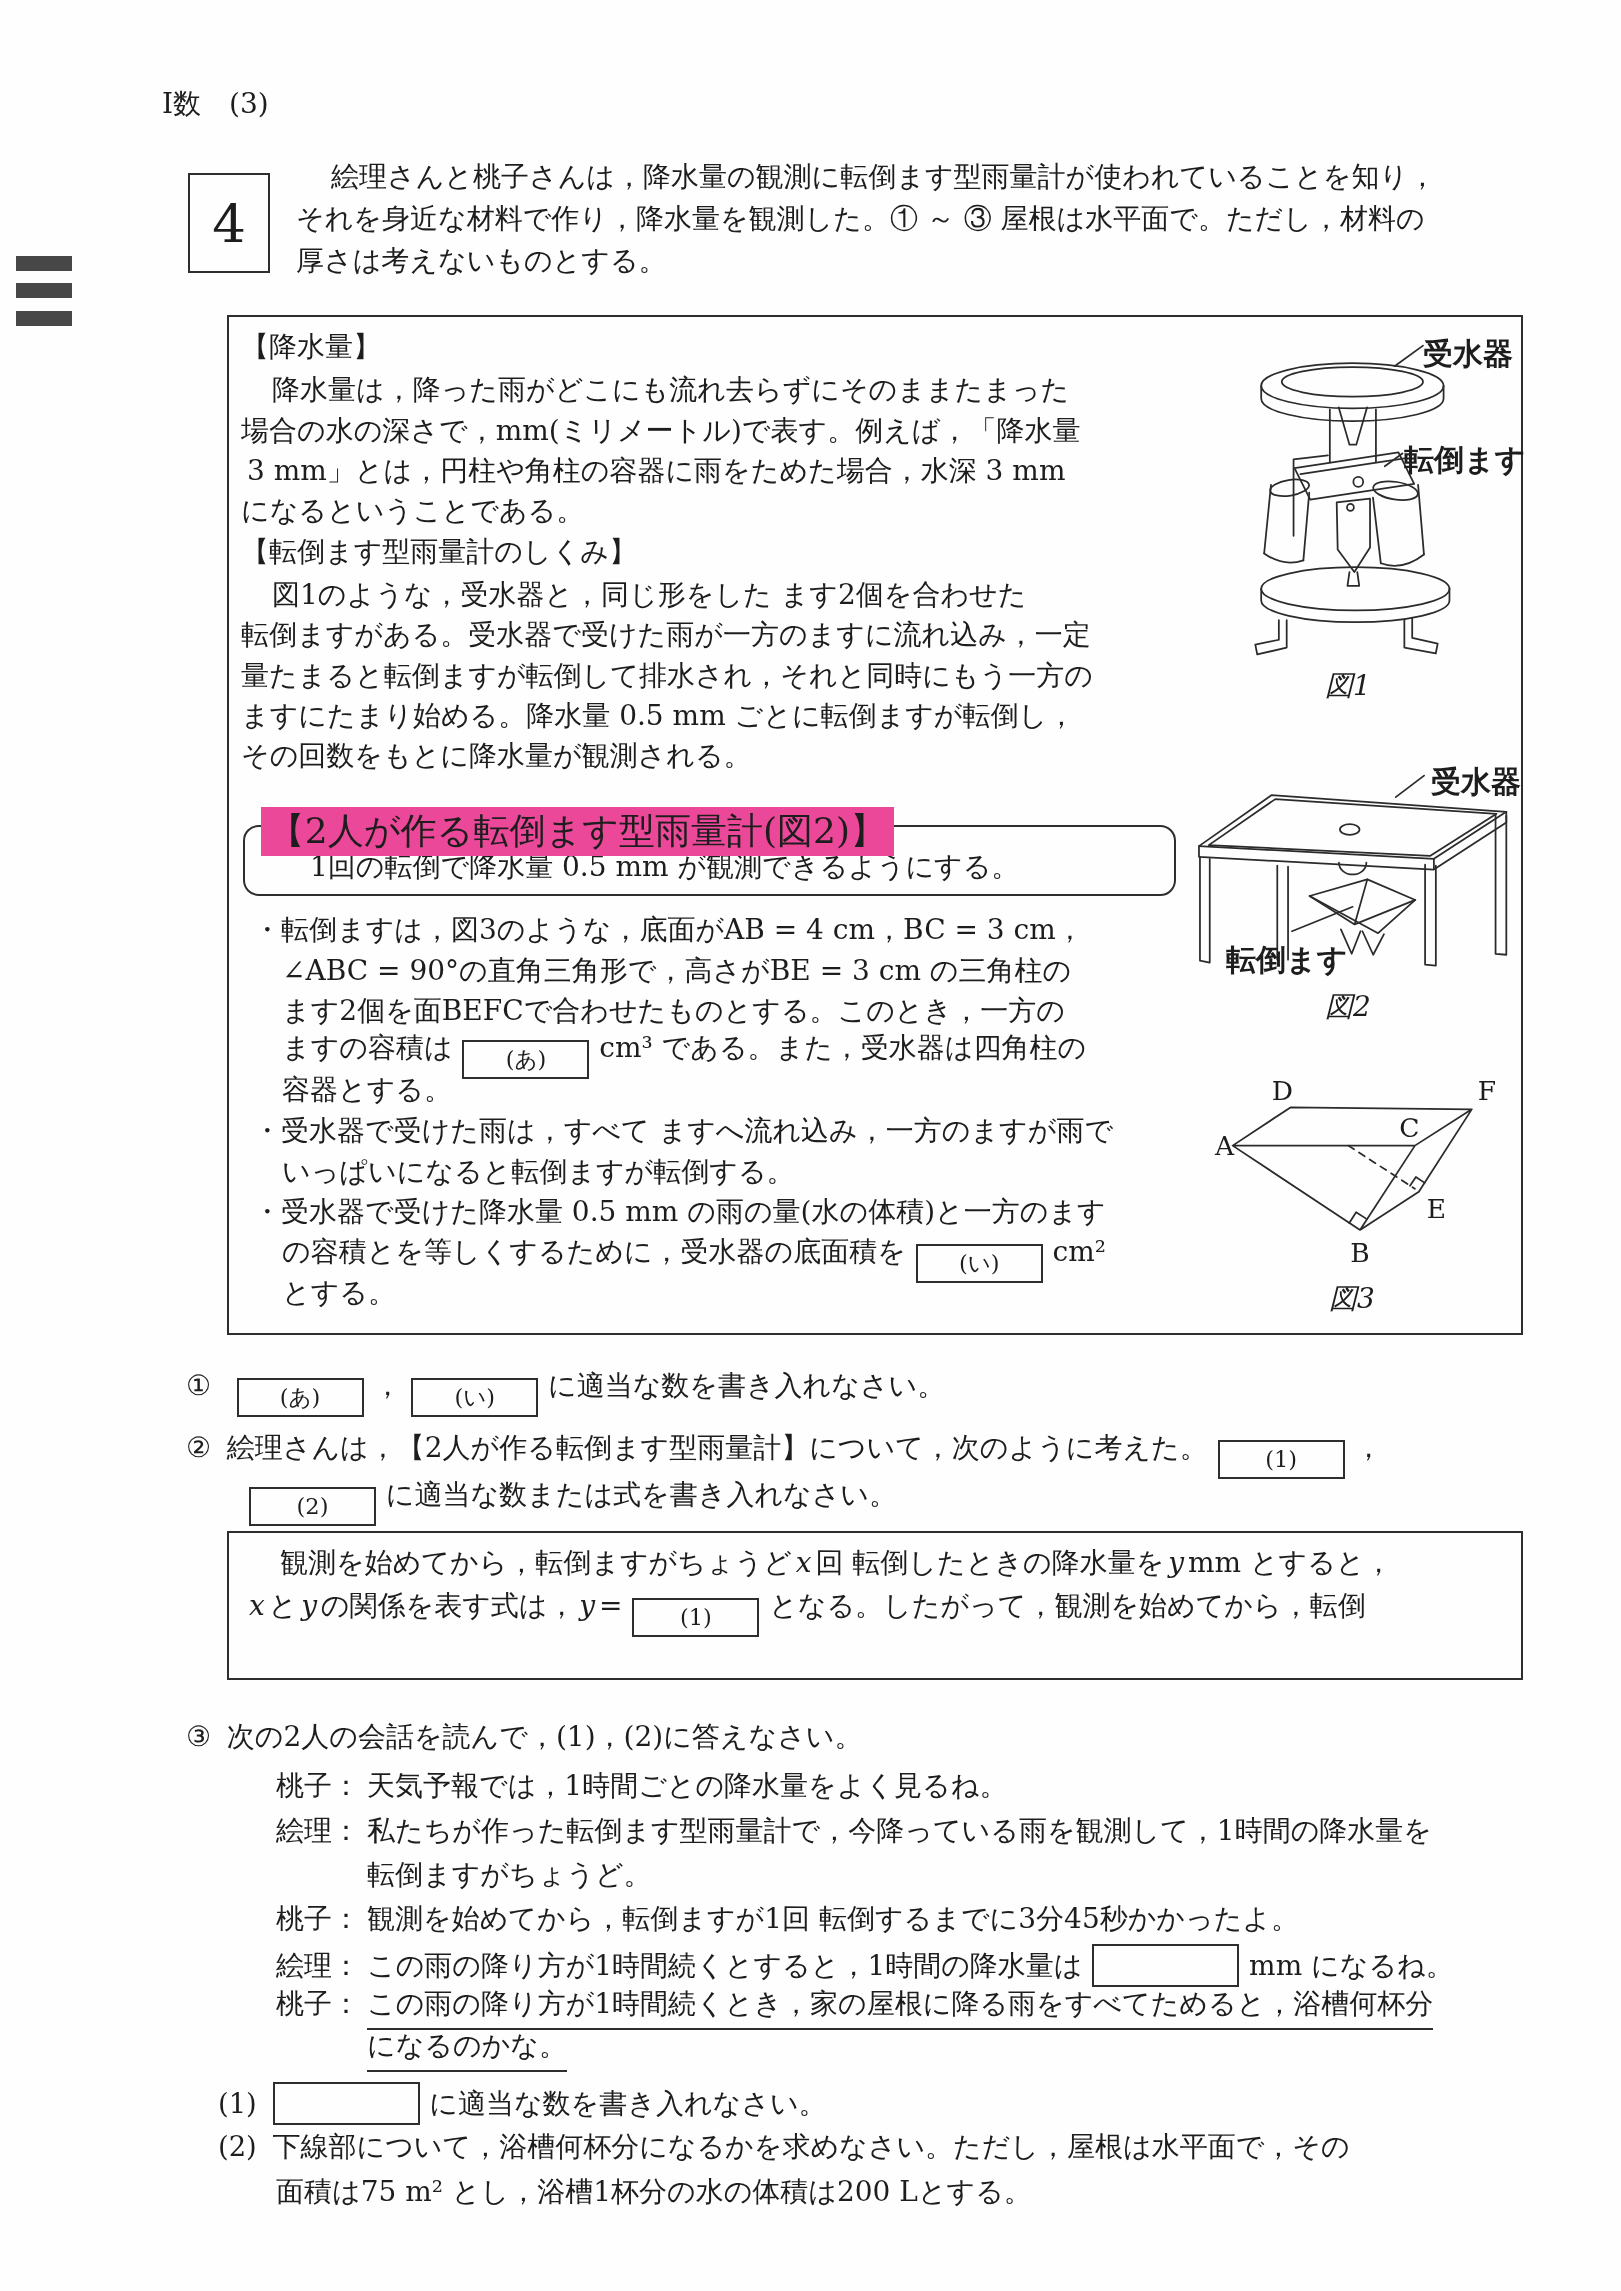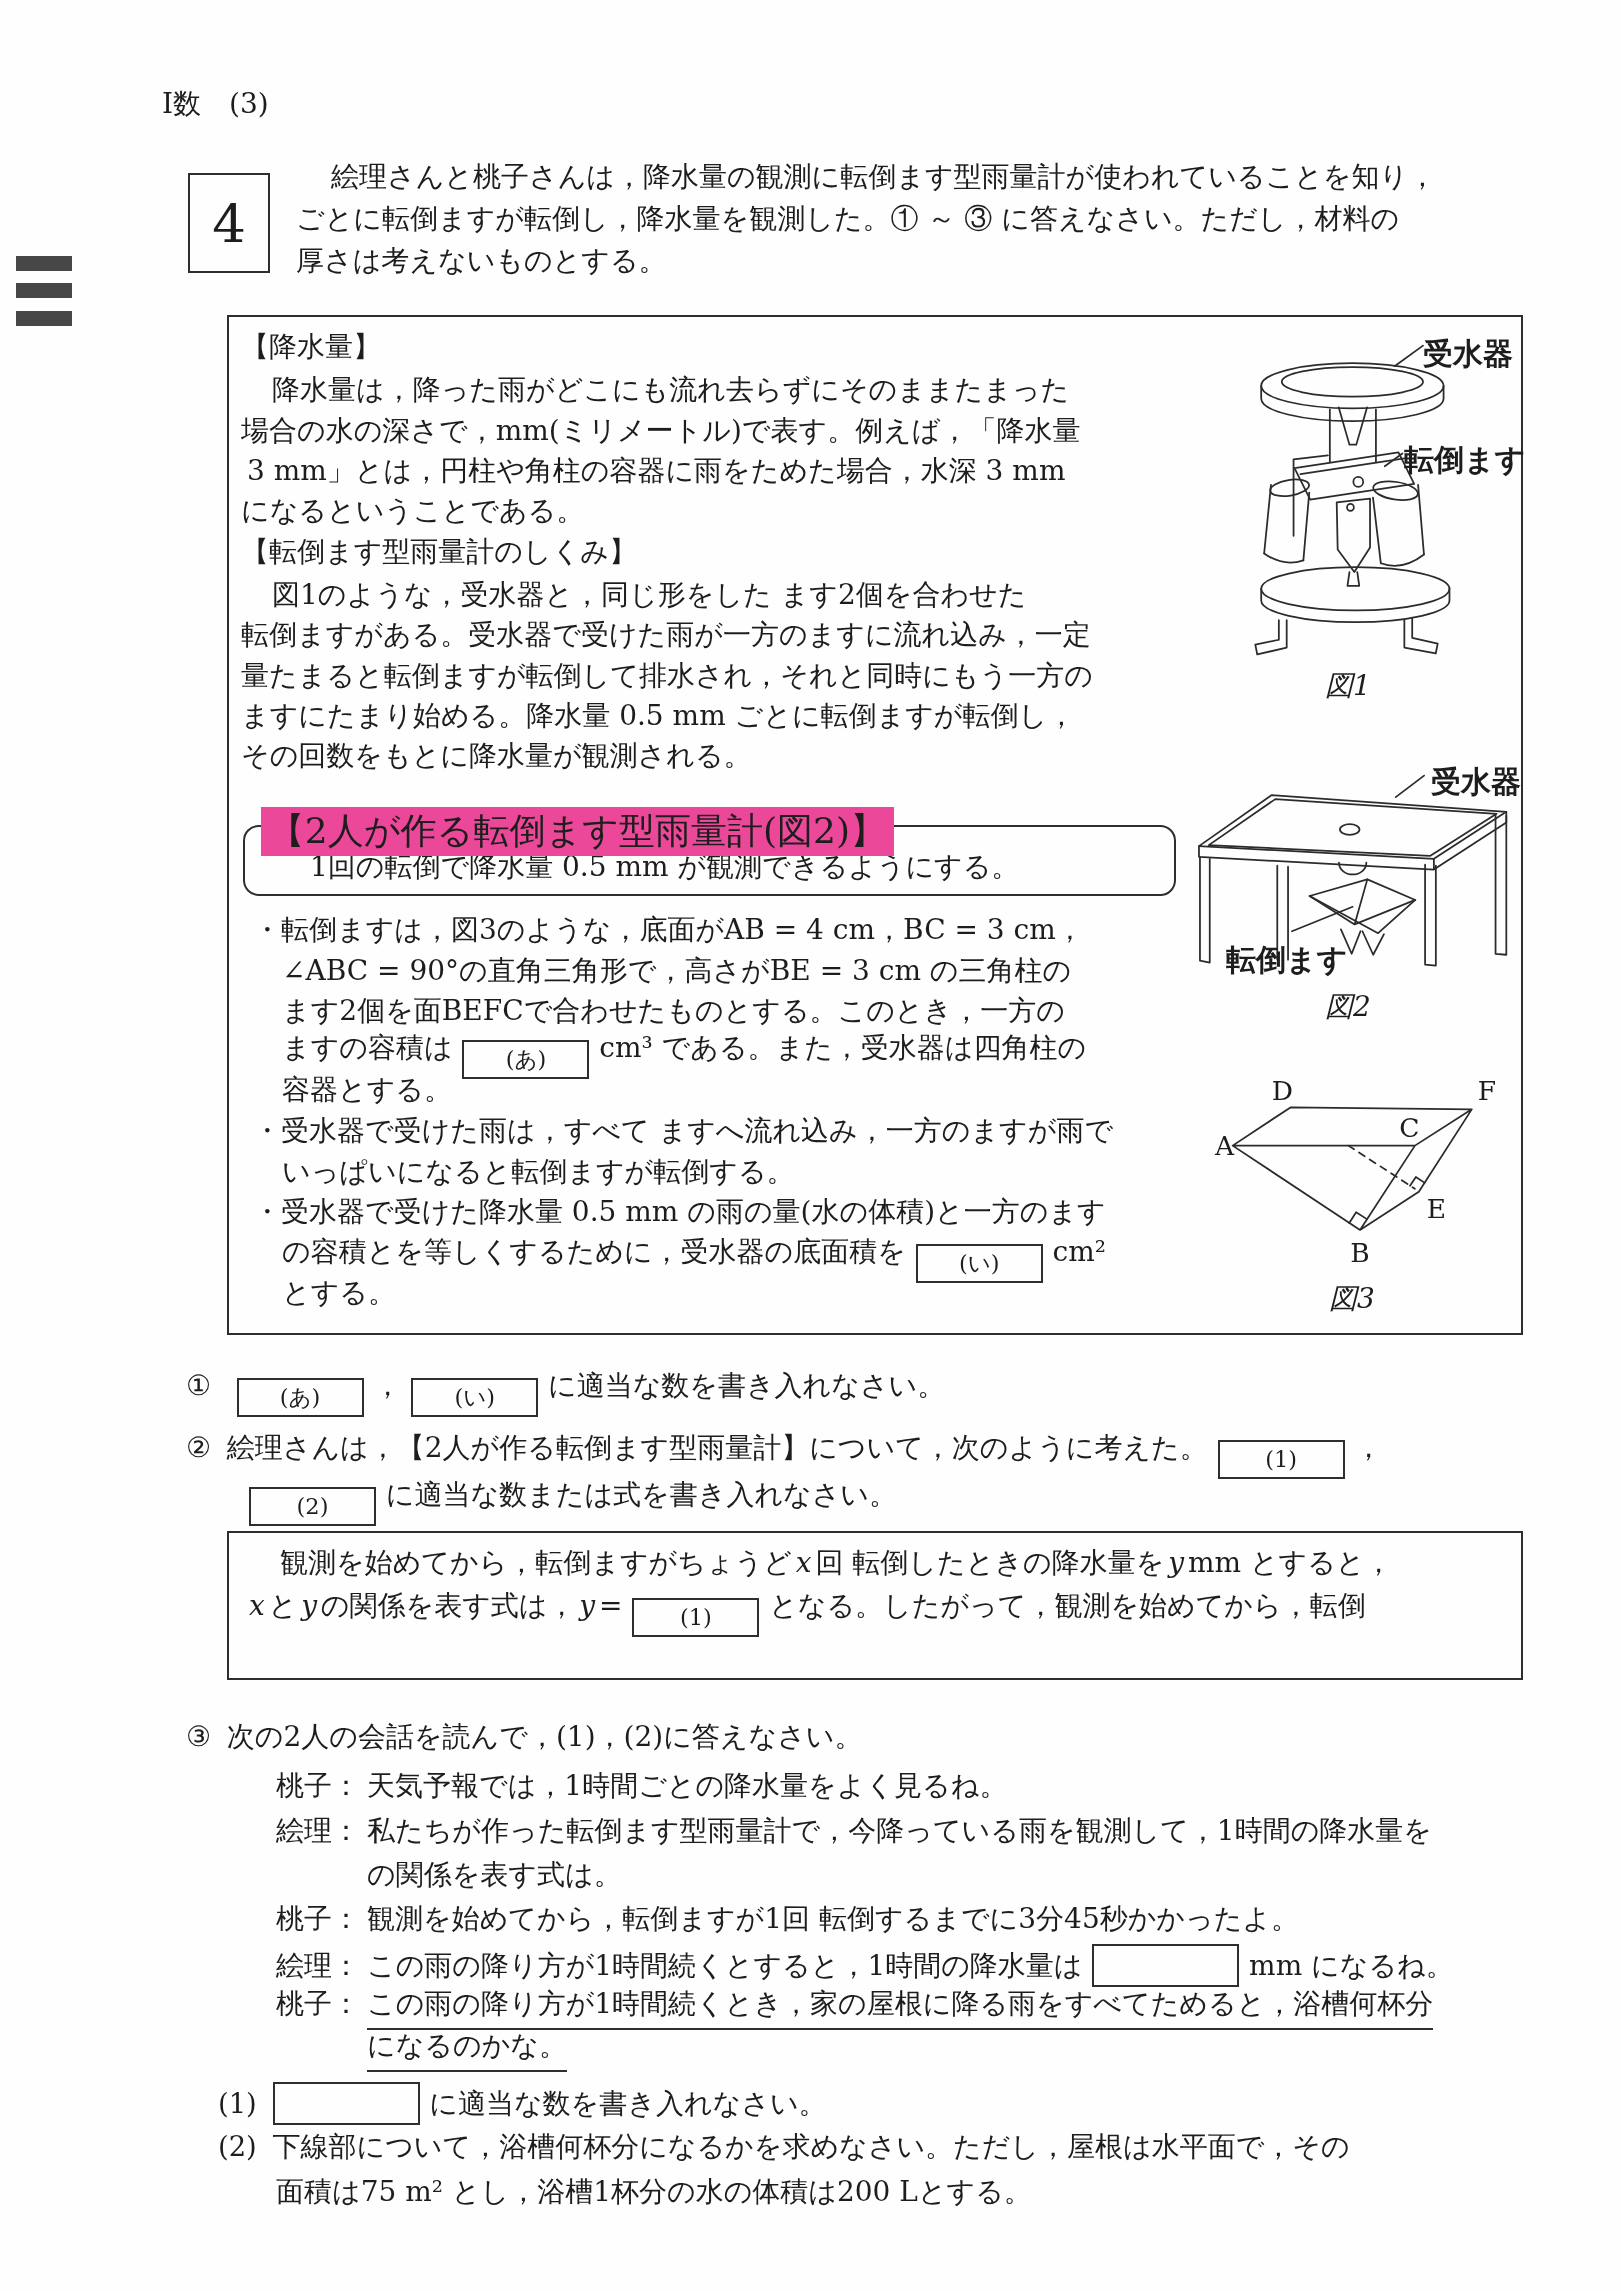--- a/index.html
+++ b/index.html
@@ -43,21 +43,21 @@
     <div class="regmark" style="top:311px"></div>
   </div>
 
   <div class="line" style="left:162px;top:86px">Ⅰ数　(3)</div>
 
   <div class="qnumbox">
     <span>4</span>
   </div>
 
   <div class="line" style="left:331px;top:159px">絵理さんと桃子さんは，降水量の観測に転倒ます型雨量計が使われていることを知り，</div>
-  <div class="line" style="left:296px;top:201px">ごとに転倒ますが転倒し，降水量を観測した。① ～ ③ に答えなさい。ただし，材料の</div>
+  <div class="line" style="left:296px;top:201px">それを身近な材料で作り，降水量を観測した。① ～ ③ 屋根は水平面で。ただし，材料の</div>
   <div class="line" style="left:296px;top:243px">厚さは考えないものとする。</div>
 
   <div class="mainbox"></div>
 
   <div class="line" style="left:241px;top:329px">【降水量】</div>
   <div class="line" style="left:272px;top:372px">降水量は，降った雨がどこにも流れ去らずにそのままたまった</div>
   <div class="line" style="left:241px;top:413px">場合の水の深さで，mm(ミリメートル)で表す。例えば，「降水量</div>
   <div class="line" style="left:247px;top:453px">3 mm」とは，円柱や角柱の容器に雨をためた場合，水深 3 mm</div>
   <div class="line" style="left:241px;top:493px">になるということである。</div>
 
@@ -200,21 +200,21 @@
   <div class="line" style="left:186px;top:1719px">
     <span class="num">③</span><span>次の2人の会話を読んで，(1)，(2)に答えなさい。</span>
   </div>
 
   <div class="line" style="left:276px;top:1768px">
     <span class="speaker">桃子：</span><span>天気予報では，1時間ごとの降水量をよく見るね。</span>
   </div>
   <div class="line" style="left:276px;top:1813px">
     <span class="speaker">絵理：</span><span>私たちが作った転倒ます型雨量計で，今降っている雨を観測して，1時間の降水量を</span>
   </div>
-  <div class="line" style="left:367px;top:1857px">の関係を表す式は。</div>
+  <div class="line" style="left:367px;top:1857px">転倒ますがちょうど。</div>
   <div class="line" style="left:276px;top:1901px">
     <span class="speaker">桃子：</span><span>観測を始めてから，転倒ますが1回 転倒するまでに3分45秒かかったよ。</span>
   </div>
   <div class="line" style="left:276px;top:1944px">
     <span class="speaker">絵理：</span><span>この雨の降り方が1時間続くとすると，1時間の降水量は</span><span class="ansbox empty"></span><span>mm になるね。</span>
   </div>
   <div class="line" style="left:276px;top:1986px">
     <span class="speaker">桃子：</span><span class="u">この雨の降り方が1時間続くとき，家の屋根に降る雨をすべてためると，浴槽何杯分</span>
   </div>
   <div class="line" style="left:367px;top:2028px">

